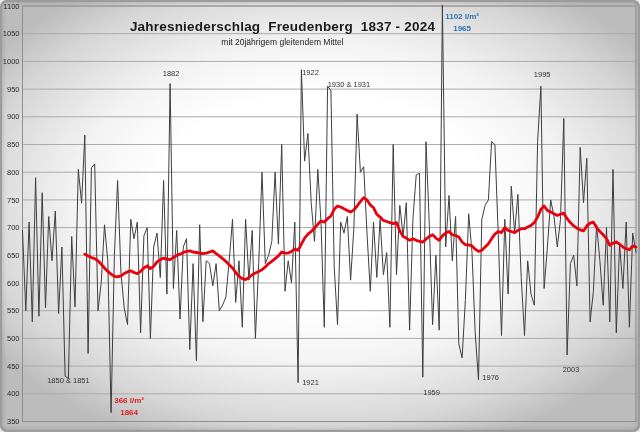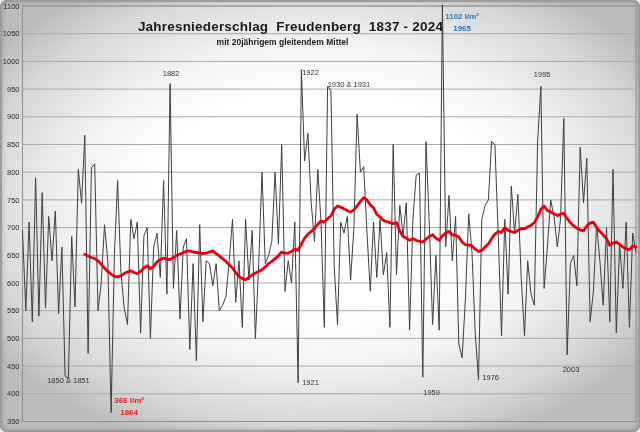--- a/index.html
+++ b/index.html
@@ -10,22 +10,22 @@
       radial-gradient(ellipse 62% 60% at 50% 47%, #ffffff 42%, #f3f3f3 62%, #d6d6d6 86%, #bcbcbc 100%);
     border-radius:7px;
     box-shadow:inset 0 0 0 2px #9c9c9c, inset 0 0 6px rgba(0,0,0,.35);
     box-sizing:border-box;
   }
   #plot-svg{position:absolute;left:0;top:0;width:640px;height:432px;}
   .hdr{
     position:absolute;left:0;width:565px;text-align:center;
     color:#1a1a1a;white-space:pre;pointer-events:none;
   }
-  #chart-title{top:19px;font-size:13.5px;font-weight:bold;letter-spacing:.2px;margin-left:8px;}
-  #chart-subtitle{top:37px;font-size:8.5px;font-weight:bold;color:#222;}
+  #chart-title{top:19px;font-size:13.5px;font-weight:bold;letter-spacing:.2px;}
+  #chart-subtitle{top:37px;font-size:8.5px;font-weight:normal;color:#222;}
 </style>
 </head>
 <body>
 
 <div id="stage">
   <svg id="plot-svg" viewBox="0 0 640 432">
       <line x1="22.5" x2="636" y1="421.5" y2="421.5" stroke="#ababab" stroke-width="1"></line>
       <text x="19.5" y="424.1" text-anchor="end" font-size="7.5" fill="#2b2b2b" font-family="&quot;Liberation Sans&quot;,sans-serif">350</text>
       <line x1="22.5" x2="636" y1="393.8" y2="393.8" stroke="#ababab" stroke-width="1"></line>
       <text x="19.5" y="396.40000000000003" text-anchor="end" font-size="7.5" fill="#2b2b2b" font-family="&quot;Liberation Sans&quot;,sans-serif">400</text>

